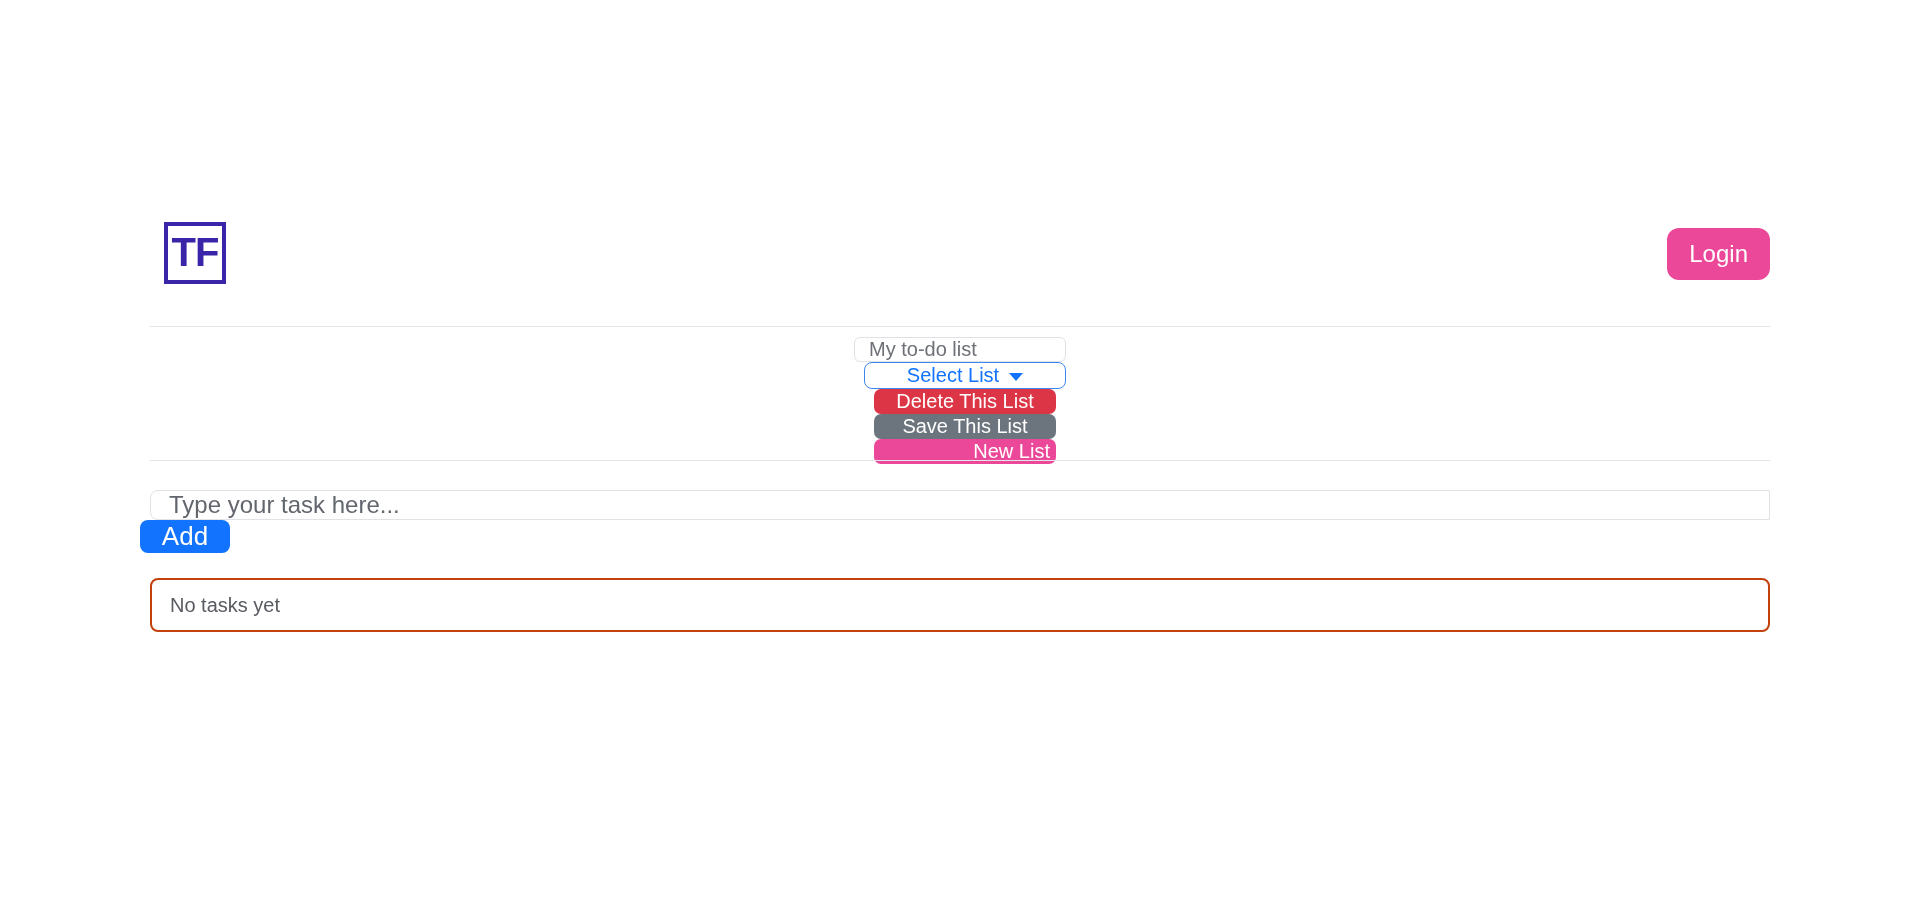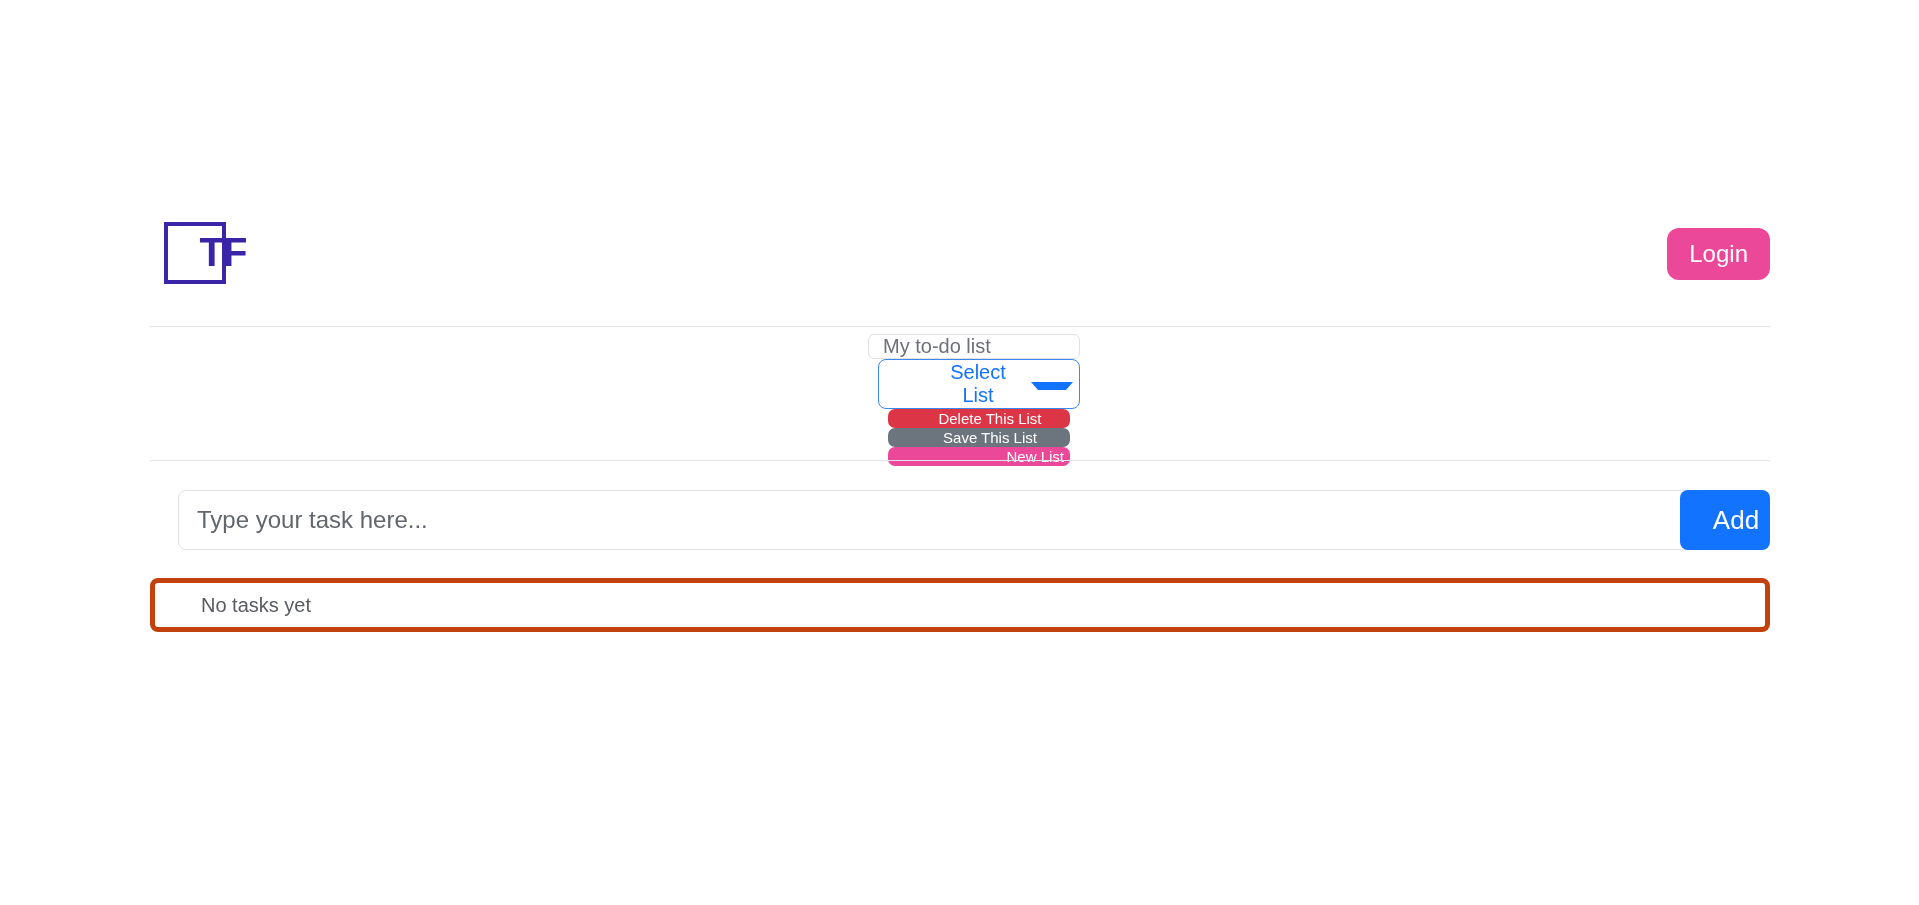--- a/index.html
+++ b/index.html
@@ -1,16 +1,16 @@
 <!DOCTYPE html>
 <html><head>
 <meta charset="utf-8">
 <title>To-Do List App</title>
 <style>
-  * { box-sizing: border-box; padding-left: 28px; }
+  * { box-sizing: border-box; }
   html, body {
     margin: 0;
     padding: 0;
     width: 1919px;
     height: 905px;
     background: #ffffff;
     font-family: "Liberation Sans", sans-serif;
     -webkit-font-smoothing: antialiased;
   }
 
@@ -144,37 +144,37 @@
   }
 
   .tb-btn {
     margin-left: 10px;
     height: 56px;
     width: 182px;
     border: none;
     border-radius: 7px;
     color: #ffffff;
     font-family: "Liberation Sans", sans-serif;
-    font-size: 15px;
+    font-size: 20px;
     cursor: pointer;
     text-align: center;
   }
   .tb-btn.delete { background: #dc3545; }
   .tb-btn.save   { background: #6c757d; }
   .tb-btn.new    { background: #ec4899; text-align: right; }
 
   
   .task-row {
     position: absolute;
     left: 0;
     top: 490px;
     width: 1620px;
     height: 60px;
     display: flex;
-    flex-direction: row;
+    flex-direction: column;
     align-items: stretch;
   }
   .task-input {
     flex: 1 1 auto;
     height: 60px;
     border: 1px solid #e0e2e6;
     border-radius: 8px 0 0 8px;
     background: #ffffff;
     padding: 0 18px;
     font-family: "Liberation Sans", sans-serif;
@@ -198,21 +198,21 @@
     text-align: center;
   }
 
   
   .task-list {
     position: absolute;
     left: 0;
     top: 578px;
     width: 1620px;
     min-height: 54px;
-    border: 5px solid #c2410c;
+    border: 2px solid #c2410c;
     border-radius: 8px;
     background: #ffffff;
     display: flex;
     align-items: center;
   }
   .empty-text {
     padding-left: 18px;
     font-family: "Liberation Sans", sans-serif;
     font-size: 20px;
     color: #585b61;

